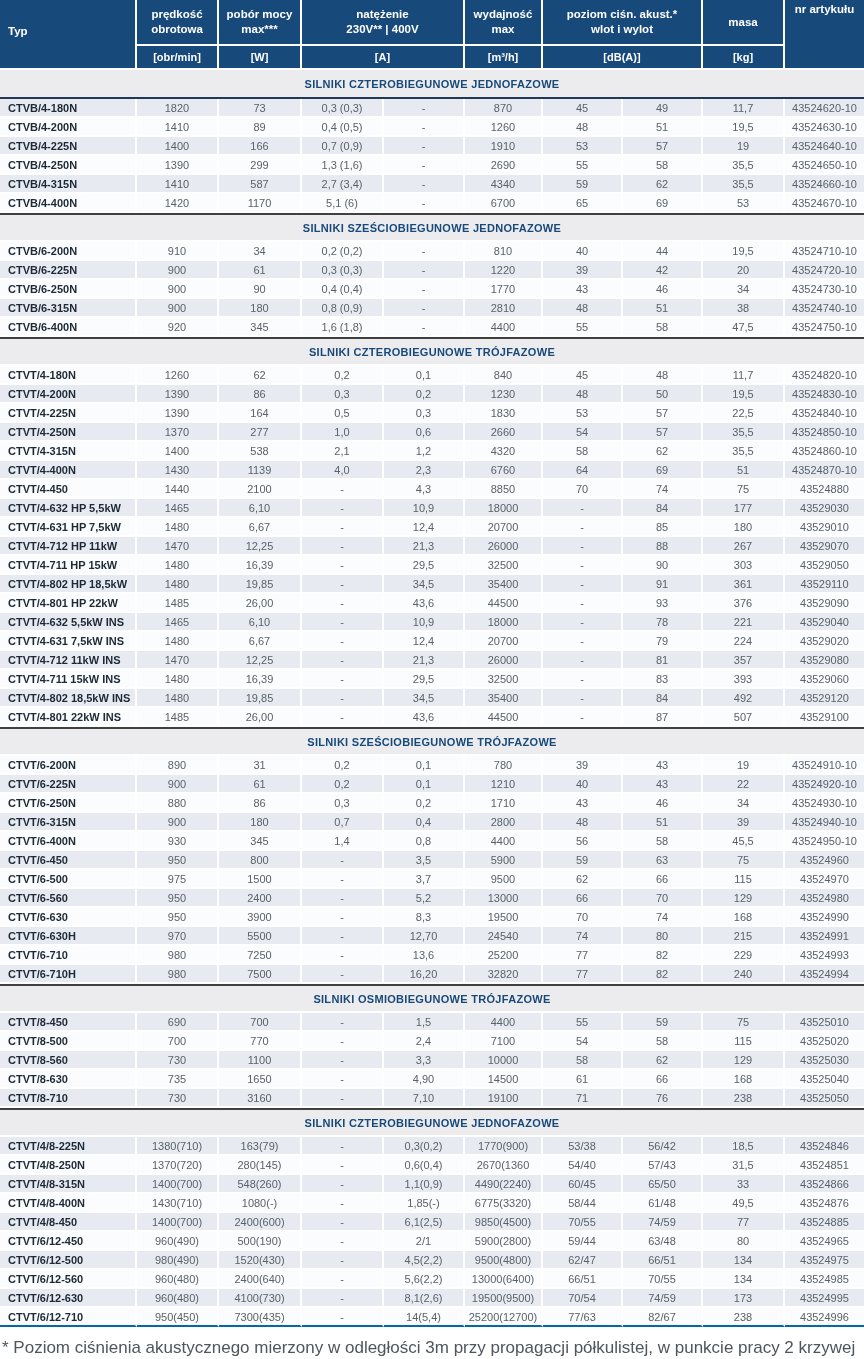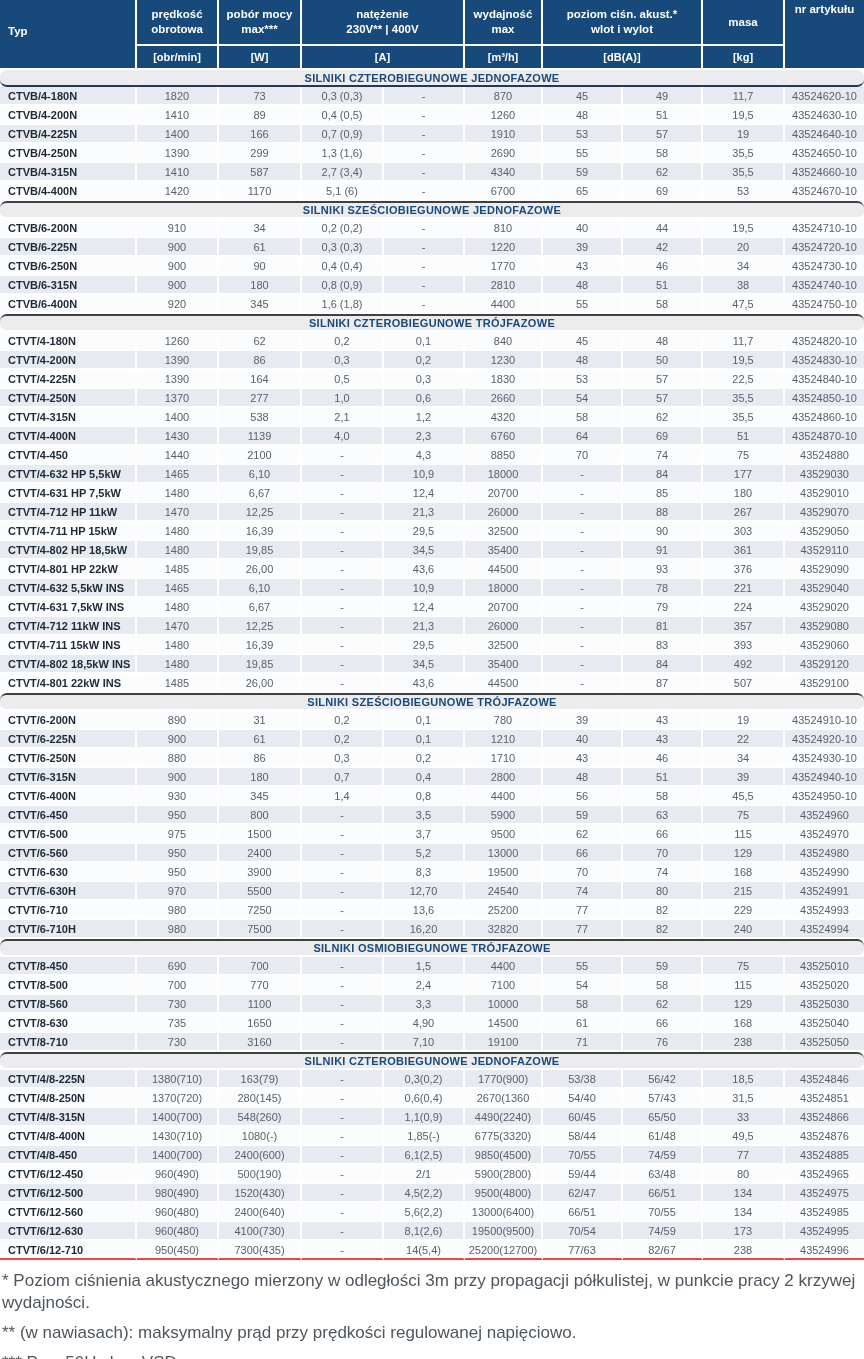--- a/index.html
+++ b/index.html
@@ -17,38 +17,38 @@
   }
   thead tr.title-row th { height:46px; }
   thead tr.units-row th { height:24px; font-weight:bold; font-size:11px; }
   thead th.h-typ { text-align:left; vertical-align:top; padding:24px 0 0 8px; }
   thead th.h-nr  { vertical-align:top; padding-top:2px; border-right:none; }
   thead th .hl { display:block; }
 
   
   td.band {
     background:#ececee; color:#17497b; font-weight:bold; font-size:11px;
-    text-align:center; height:17px; letter-spacing:0.3px;
-    border-bottom:2px solid #ffffff; padding:1px 0;border-radius:7px;
+    text-align:center; height:29px; letter-spacing:0.3px;
+    border-bottom:2px solid #ffffff; padding:1px 0;
   }
   td.band.rule-top { border-top:2px solid #404040; }
   td.band.rule-bottom { border-bottom:2px solid #20395a; }
 
   
   tbody td.cell {
     font-size:11px; color:#5a6169; text-align:center; height:19px;
     border-right:2px solid #ffffff; border-bottom:2px solid #ffffff; padding:1px 2px;
   }
   tbody td.cell.c-typ {
     text-align:left; font-weight:bold; color:#1d2936; padding-left:8px;
   }
   tbody td.cell:last-child { border-right:none; }
   tr.shaded td.cell { background:#e7ebf1; }
   tr.plain  td.cell { background:#fbfcfd; }
-  tr.last-row td.cell { border-bottom:2px solid #ef4444; }
+  tr.last-row td.cell { border-bottom:2px solid #0369a1; }
 
   
   .footnotes { padding:10px 2px 0 2px; }
   .footnotes p { margin:0 0 8px 0; font-size:17px; color:#4e565e; line-height:1.3; }
 </style>
 </head>
 <body>
 
 <div class="page">
   <table>

